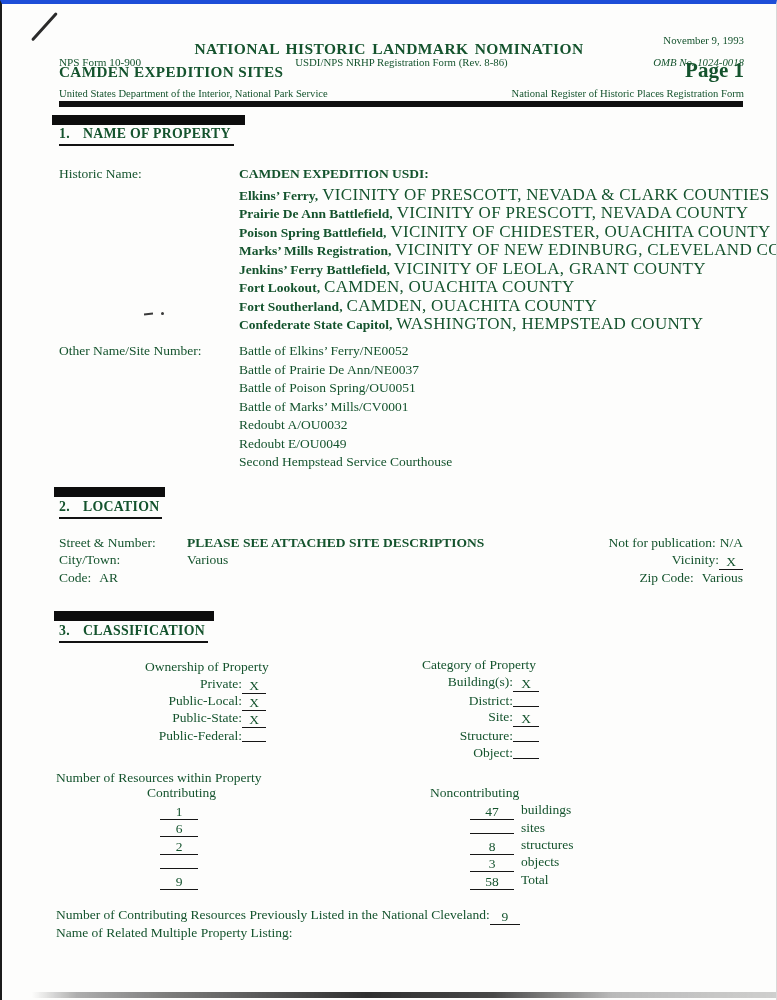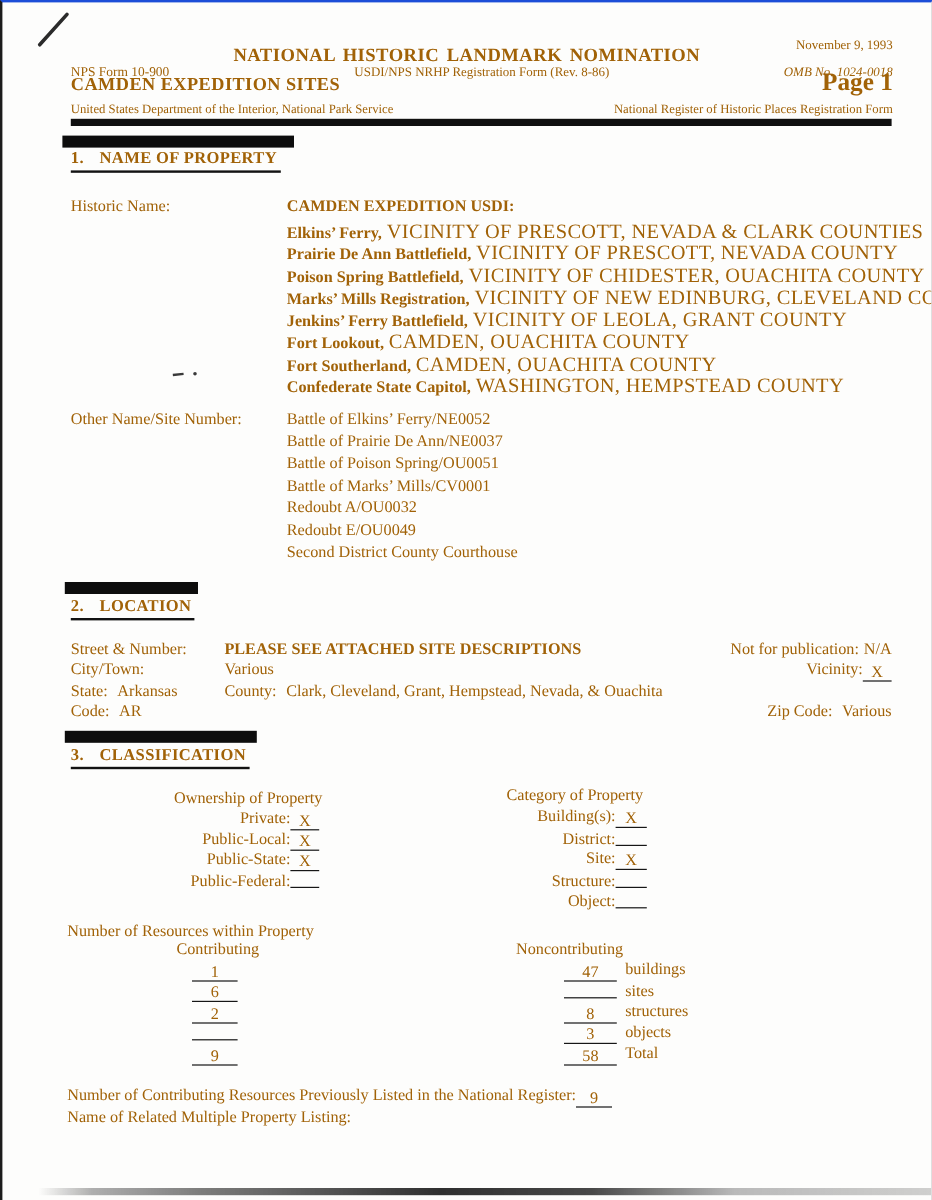--- a/index.html
+++ b/index.html
@@ -1,23 +1,23 @@
 <!DOCTYPE html>
 <html><head>
 <meta charset="utf-8">
 <style>
   * { margin:0; padding:0; box-sizing:border-box; }
   html,body { background:#ffffff; }
   .page {
     position:relative; width:777px; height:1000px; overflow:hidden;
-    background:#fdfdfc; color:#a16207;
+    background:#fdfdfc; color:#14532d;
     font-family:"Liberation Serif","DejaVu Serif",serif;
     font-size:13.5px;
     border-left:2px solid #1c1c1c;
-    border-top:2px solid #1d4ed8;
+    border-top:4px solid #1d4ed8;
     border-right:1px solid #d8d8d8;
   }
   .abs { position:absolute; }
 
   
   .hdr-title { top:36px; left:0; width:100%; text-align:center;
     font-size:15.5px; font-weight:700; letter-spacing:.4px; word-spacing:2px; }
   .hdr-date { top:30px; right:32px; font-size:10.8px; }
   .hdr-row2 { top:52px; left:57px; right:32px; display:grid;
     grid-template-columns:1fr auto 1fr; align-items:baseline; font-size:10.8px; }
@@ -147,46 +147,41 @@
 
   <div class="abs s1-other cols">
     <div class="lbl">Other Name/Site Number:</div>
     <div>
       <div class="line">Battle of Elkins’ Ferry/NE0052</div>
       <div class="line">Battle of Prairie De Ann/NE0037</div>
       <div class="line">Battle of Poison Spring/OU0051</div>
       <div class="line">Battle of Marks’ Mills/CV0001</div>
       <div class="line">Redoubt A/OU0032</div>
       <div class="line">Redoubt E/OU0049</div>
-      <div class="line">Second District County Courthouse</div>
+      <div class="line">Second Hempstead Service Courthouse</div>
     </div>
   </div>
 
   <div class="abs bar s2bar"></div>
   <div class="abs s2head">
     <span class="sec-heading">
       <span class="num">2.</span><span>LOCATION</span>
     </span>
   </div>
 
   <div class="abs s2rows">
     <div class="s2row">
       <span>Street &amp; Number:</span>
       <span class="bold">PLEASE SEE ATTACHED SITE DESCRIPTIONS</span>
       <span><span class="gap6" style="margin-right:4px">Not for publication:</span><span>N/A</span></span>
     </div>
     <div class="s2row">
       <span>City/Town:</span>
       <span>Various</span>
       <span><span>Vicinity:</span><span class="cell w22">X</span></span>
-    </div>
-    <div class="s2row">
-      <span><span class="gap6">State:</span><span>Arkansas</span></span>
-      <span><span class="gap6">County:</span><span>Clark, Cleveland, Grant, Hempstead, Nevada, &amp; Ouachita</span></span>
-      <span></span>
     </div>
     <div class="s2row">
       <span><span class="gap6">Code:</span><span>AR</span></span>
       <span></span>
       <span><span class="gap6">Zip Code:</span><span>Various</span></span>
     </div>
   </div>
 
   <div class="abs bar s3bar"></div>
   <div class="abs s3head">
@@ -226,17 +221,17 @@
 
   <div class="abs noncontrib-col">
     <div class="row"><span class="cell w44">47</span><span class="nlabel">buildings</span></div>
     <div class="row"><span class="cell w44"></span><span class="nlabel">sites</span></div>
     <div class="row"><span class="cell w44">8</span><span class="nlabel">structures</span></div>
     <div class="row"><span class="cell w44">3</span><span class="nlabel">objects</span></div>
     <div class="row"><span class="cell w44">58</span><span class="nlabel">Total</span></div>
   </div>
 
   <div class="abs prev-listed">
-    <span>Number of Contributing Resources Previously Listed in the National Register:</span><span class="cell w30">9</span>
+    <span>Number of Contributing Resources Previously Listed in the National Cleveland:</span><span class="cell w30">9</span>
   </div>
   <div class="abs related">Name of Related Multiple Property Listing:</div>
 
 </div>
 
 </body></html>

